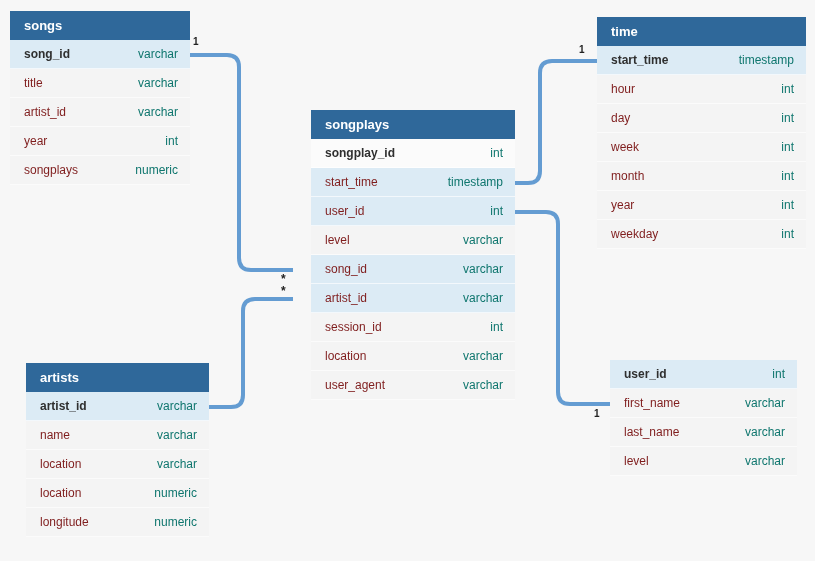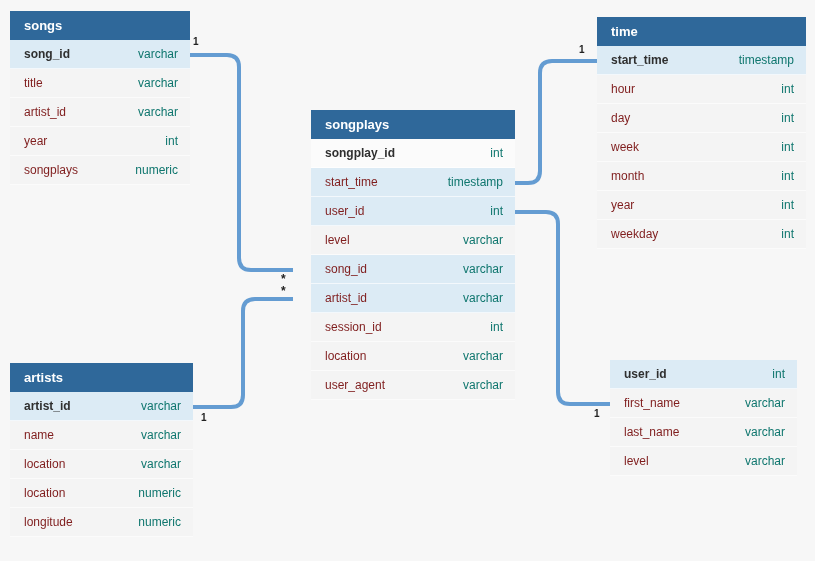--- a/index.html
+++ b/index.html
@@ -154,21 +154,21 @@
     <div class="row">
       <span class="fname">year</span>
       <span class="ftype">int</span>
     </div>
     <div class="row">
       <span class="fname">weekday</span>
       <span class="ftype">int</span>
     </div>
   </div>
 
-  <div class="tbl" style="left:10px;top:363px;width:183px;">
+  <div class="tbl" style="left:26px;top:363px;width:183px;">
     <div class="thead"><span>artists</span></div>
     <div class="row hl pk">
       <span class="fname">artist_id</span>
       <span class="ftype">varchar</span>
     </div>
     <div class="row">
       <span class="fname">name</span>
       <span class="ftype">varchar</span>
     </div>
     <div class="row">

